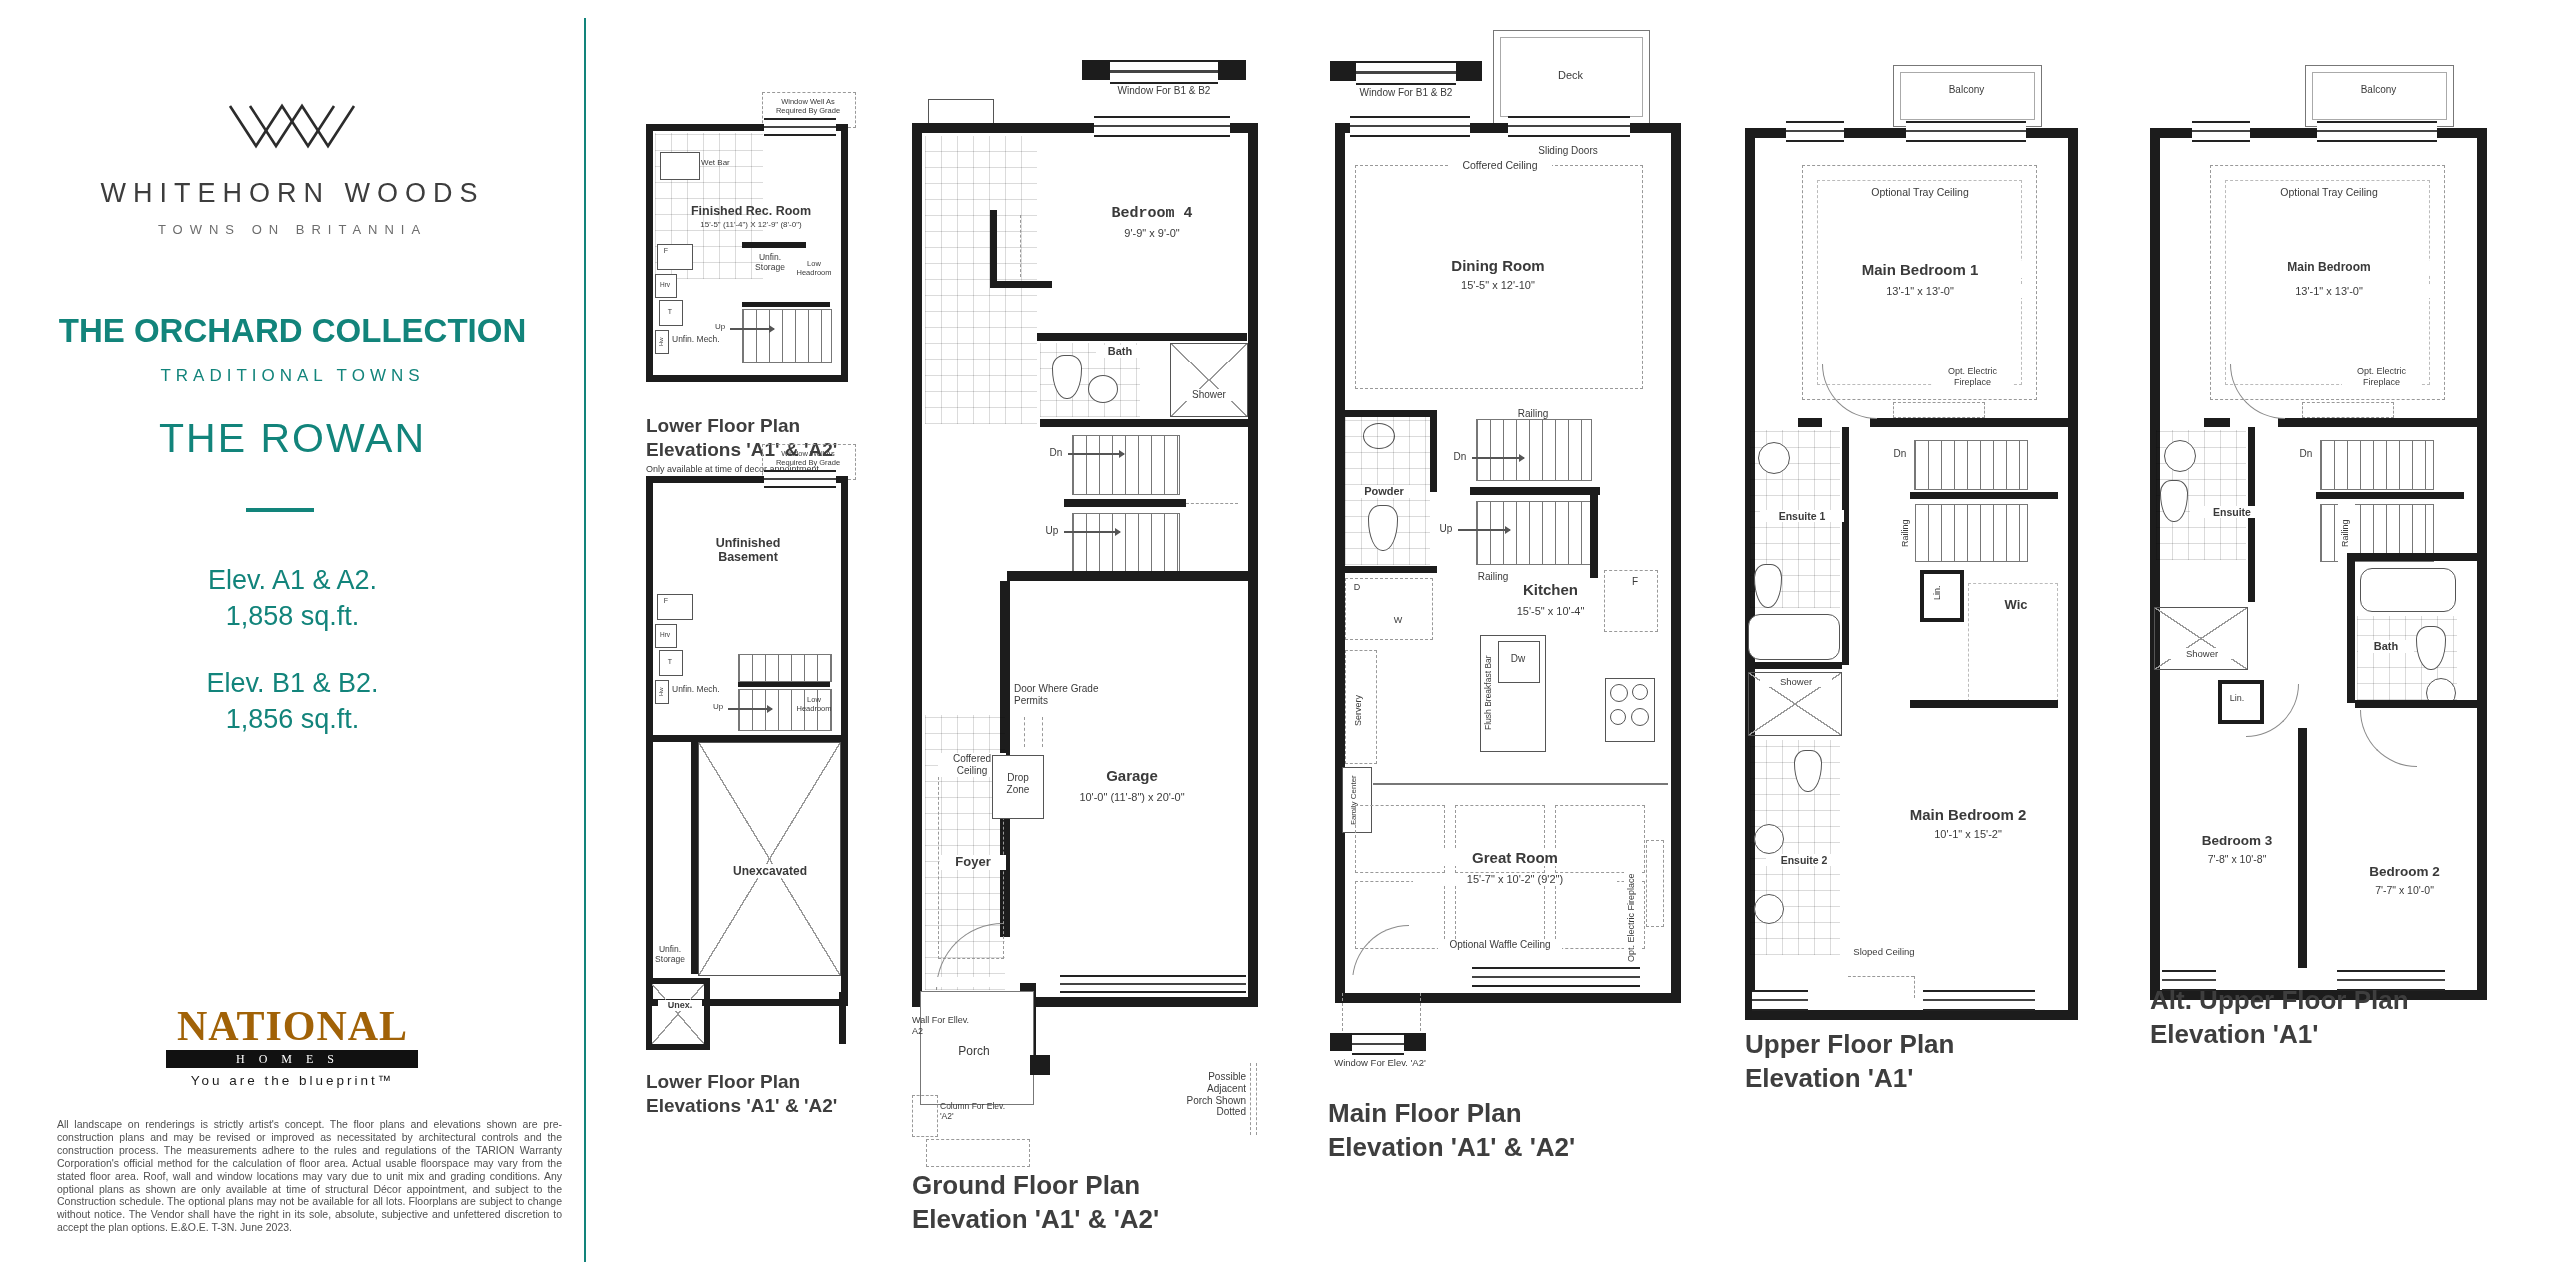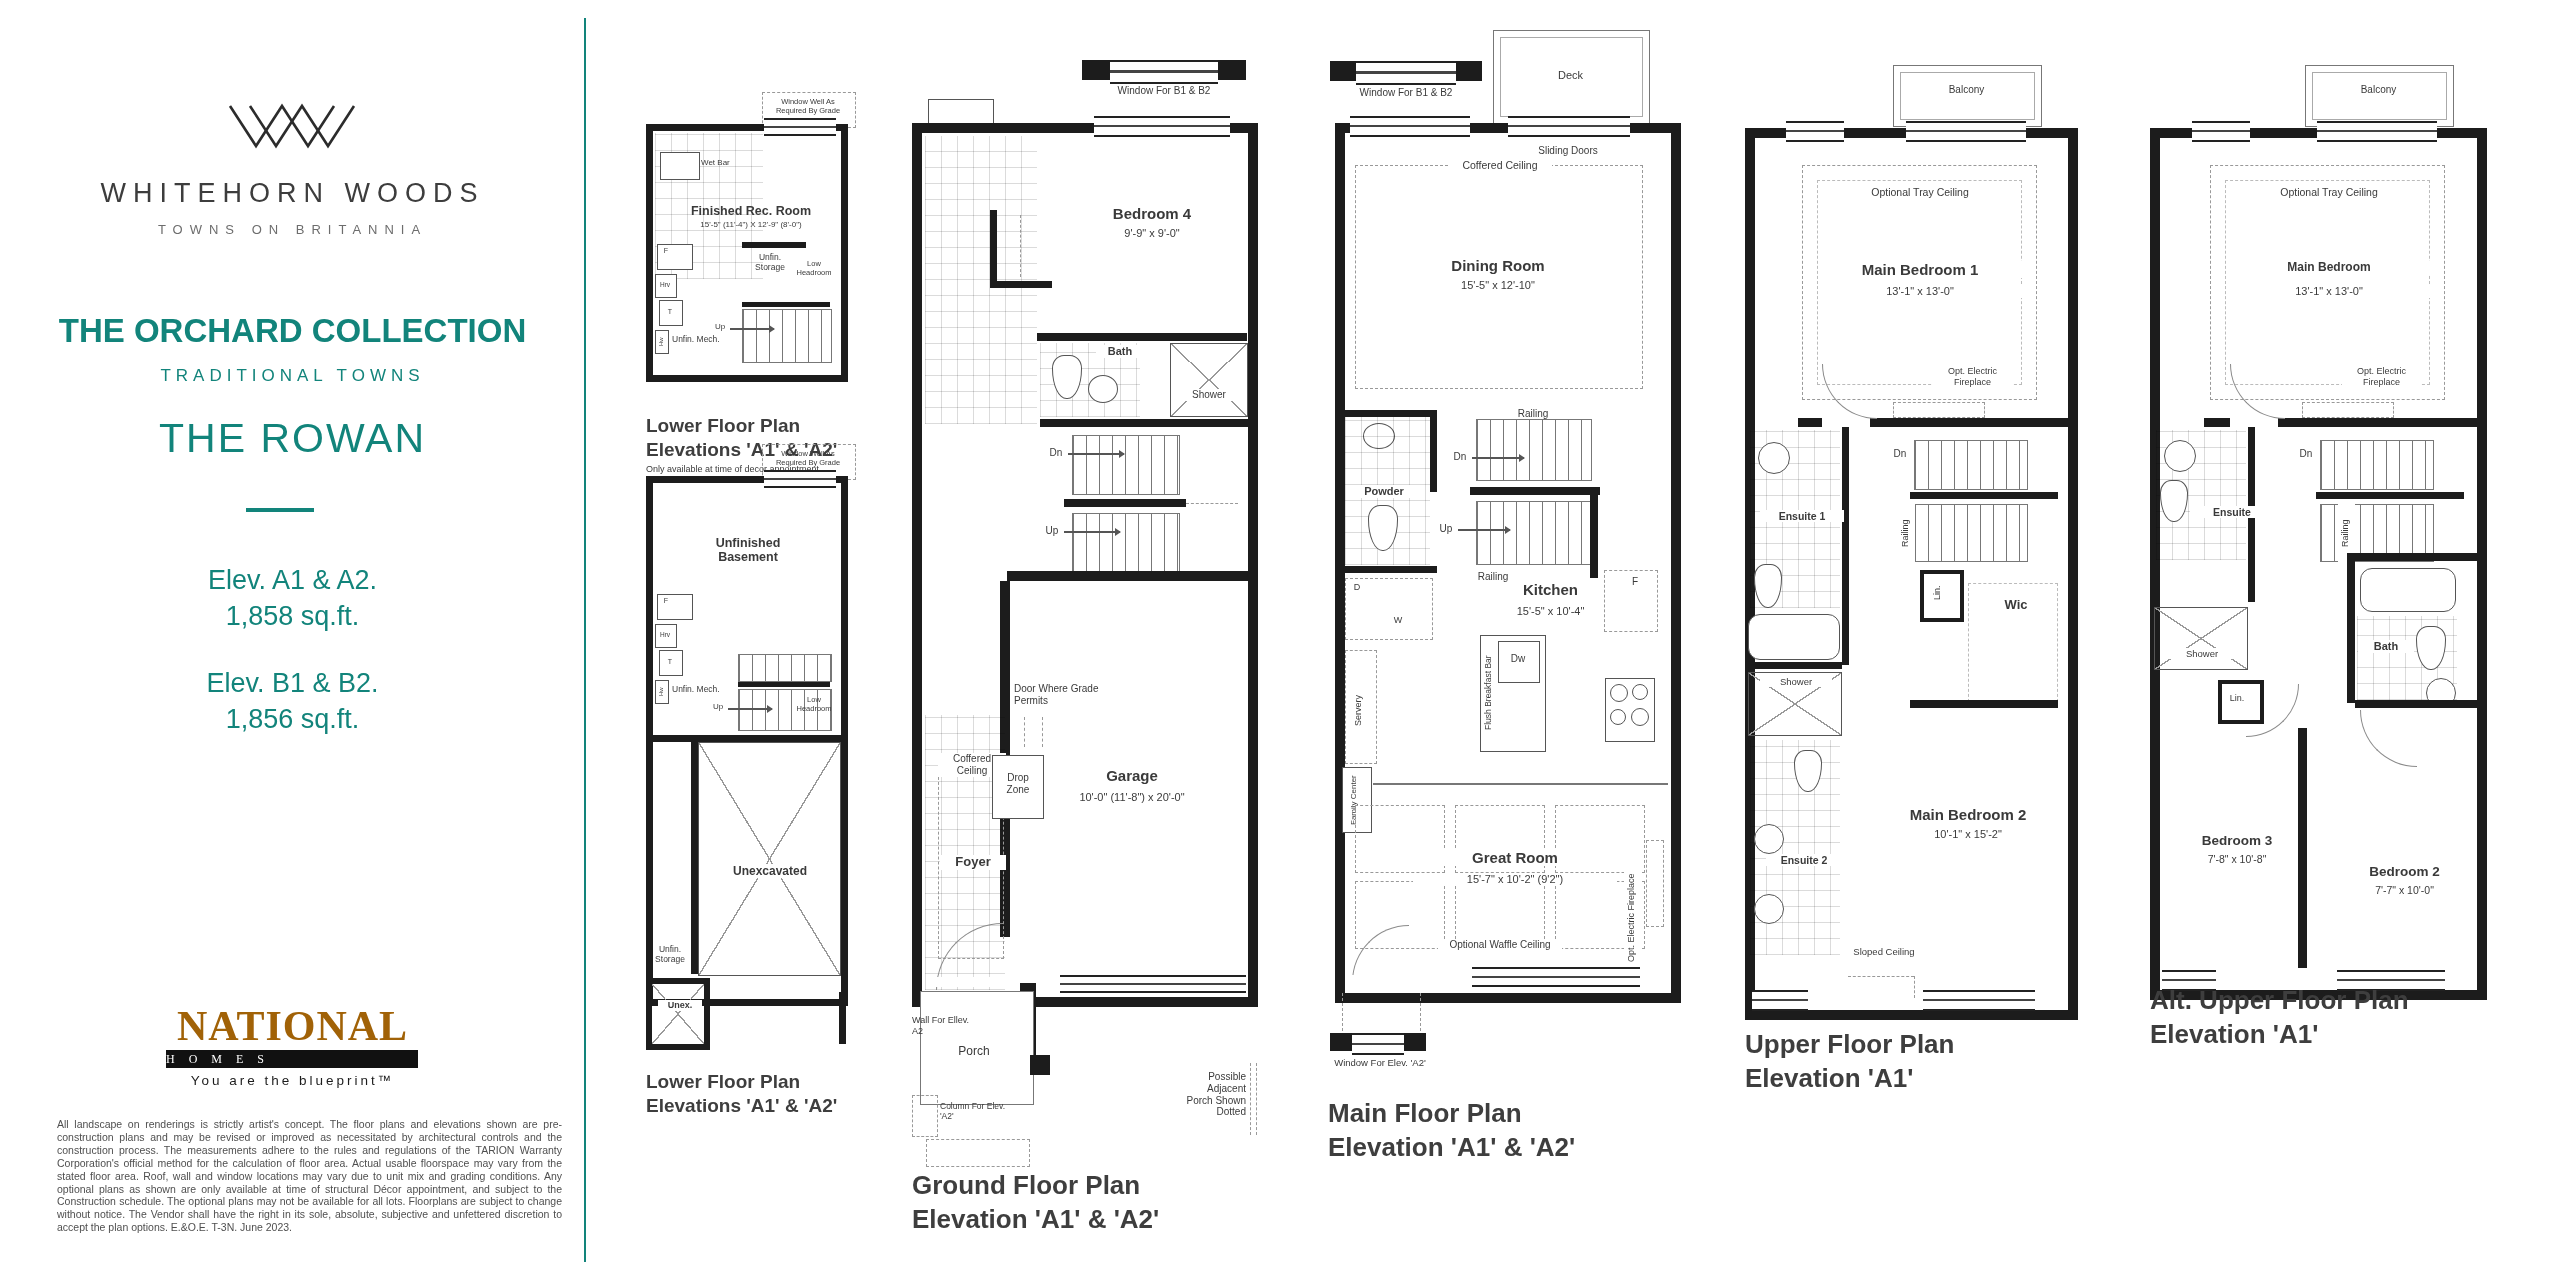--- a/index.html
+++ b/index.html
@@ -11,21 +11,21 @@
   .sidebar{position:absolute;left:0;top:0;width:585px;height:1280px;}
   .divider{position:absolute;left:584px;top:18px;width:2px;height:1244px;background:var(--accent);}
   .brand-name{position:absolute;left:0;top:178px;width:585px;text-align:center;font-size:27px;letter-spacing:7px;color:#3d3d3d;font-weight:400;}
   .brand-tagline{position:absolute;left:0;top:222px;width:585px;text-align:center;font-size:13px;letter-spacing:7px;color:#6d6d6d;}
   .collection{position:absolute;left:0;top:312px;width:585px;text-align:center;font-size:33px;font-weight:700;color:var(--accent);}
   .series{position:absolute;left:0;top:366px;width:585px;text-align:center;font-size:17px;letter-spacing:5px;color:var(--accent);}
   .model{position:absolute;left:0;top:415px;width:585px;text-align:center;font-size:41px;font-weight:400;letter-spacing:2px;color:var(--accent);}
   .rule{position:absolute;left:246px;top:508px;width:68px;height:4px;background:var(--accent);}
   .elev{position:absolute;width:585px;text-align:center;font-size:27px;color:var(--accent);line-height:1.35;font-weight:400;}
   .nat-name{position:absolute;left:0;top:1002px;width:585px;text-align:center;font-family:"Liberation Serif",serif;font-weight:700;font-size:42px;color:#a16207;letter-spacing:1px;}
-  .nat-bar{position:absolute;left:166px;top:1050px;width:252px;height:18px;background:#111;color:#fff;text-align:left;font-size:12px;letter-spacing:14px;line-height:18px;font-family:"Liberation Serif",serif;}
+  .nat-bar{position:absolute;left:166px;top:1050px;width:252px;height:18px;background:#111;color:#fff;text-align:center;font-size:12px;letter-spacing:14px;line-height:18px;font-family:"Liberation Serif",serif;}
   .nat-slogan{position:absolute;left:0;top:1073px;width:585px;text-align:center;font-size:13.5px;letter-spacing:3px;color:#1c1c1c;}
   .disclaimer{position:absolute;left:57px;top:1118px;width:505px;font-size:10.5px;line-height:12.9px;color:#4f4f4f;text-align:justify;}
 
   
   .plan-group{position:absolute;}
   .plan{position:absolute;border:10px solid var(--wall);background:#fff;}
   .wall{position:absolute;background:var(--wall);}
   .gap{position:absolute;background:#fff;}
   .win{position:absolute;background:linear-gradient(to bottom,#fff 0 42%,#444 42% 54%,#fff 54%);border-top:2px solid #222;border-bottom:2px solid #222;}
   .stairs{position:absolute;border:1px solid #777;background:repeating-linear-gradient(90deg,#777 0 1.2px,transparent 1.2px 13px);}
@@ -171,21 +171,21 @@
     <div class="win" style="left:198px;top:5px;width:108px;height:20px;"></div>
     <div class="wall" style="left:306px;top:5px;width:28px;height:20px;"></div>
     <div class="note" style="left:170px;top:30px;width:164px;font-size:10px;">Window For B1 &amp; B2</div>
     <div class="box" style="left:16px;top:44px;width:64px;height:26px;"></div>
     <div class="plan" style="left:0;top:68px;width:326px;height:864px;border-width:10px;"></div>
     <div class="win" style="left:182px;top:61px;width:136px;height:17px;"></div>
     <div class="tile" style="left:13px;top:81px;width:112px;height:288px;"></div>
     <div class="wall" style="left:78px;top:155px;width:7px;height:78px;"></div>
     <div class="wall" style="left:78px;top:226px;width:62px;height:7px;"></div>
     <div class="dashline-v" style="left:108px;top:160px;height:62px;"></div>
-    <div class="lbl" style="left:150px;top:150px;width:180px;font-size:15px;">Bedroom 4</div>
+    <div class="lbl" style="left:150px;top:150px;width:180px;font-size:15px;font-family:Liberation Mono, monospace;">Bedroom 4</div>
     <div class="note" style="left:150px;top:172px;width:180px;font-size:11px;">9'-9" x 9'-0"</div>
     <div class="wall" style="left:125px;top:278px;width:210px;height:8px;"></div>
     <div class="tile" style="left:128px;top:288px;width:100px;height:74px;"></div>
     <div class="toilet" style="left:140px;top:300px;width:28px;height:42px;"></div>
     <div class="circ" style="left:176px;top:320px;width:28px;height:26px;"></div>
     <div class="lbl bg" style="left:184px;top:290px;width:44px;font-size:11px;">Bath</div>
     <div class="xbox" style="left:258px;top:288px;width:76px;height:72px;"></div>
     <div class="note bg" style="left:262px;top:334px;width:66px;font-size:10px;">Shower</div>
     <div class="wall" style="left:128px;top:364px;width:218px;height:8px;"></div>
     <div class="stairs" style="left:160px;top:380px;width:106px;height:58px;"></div>

